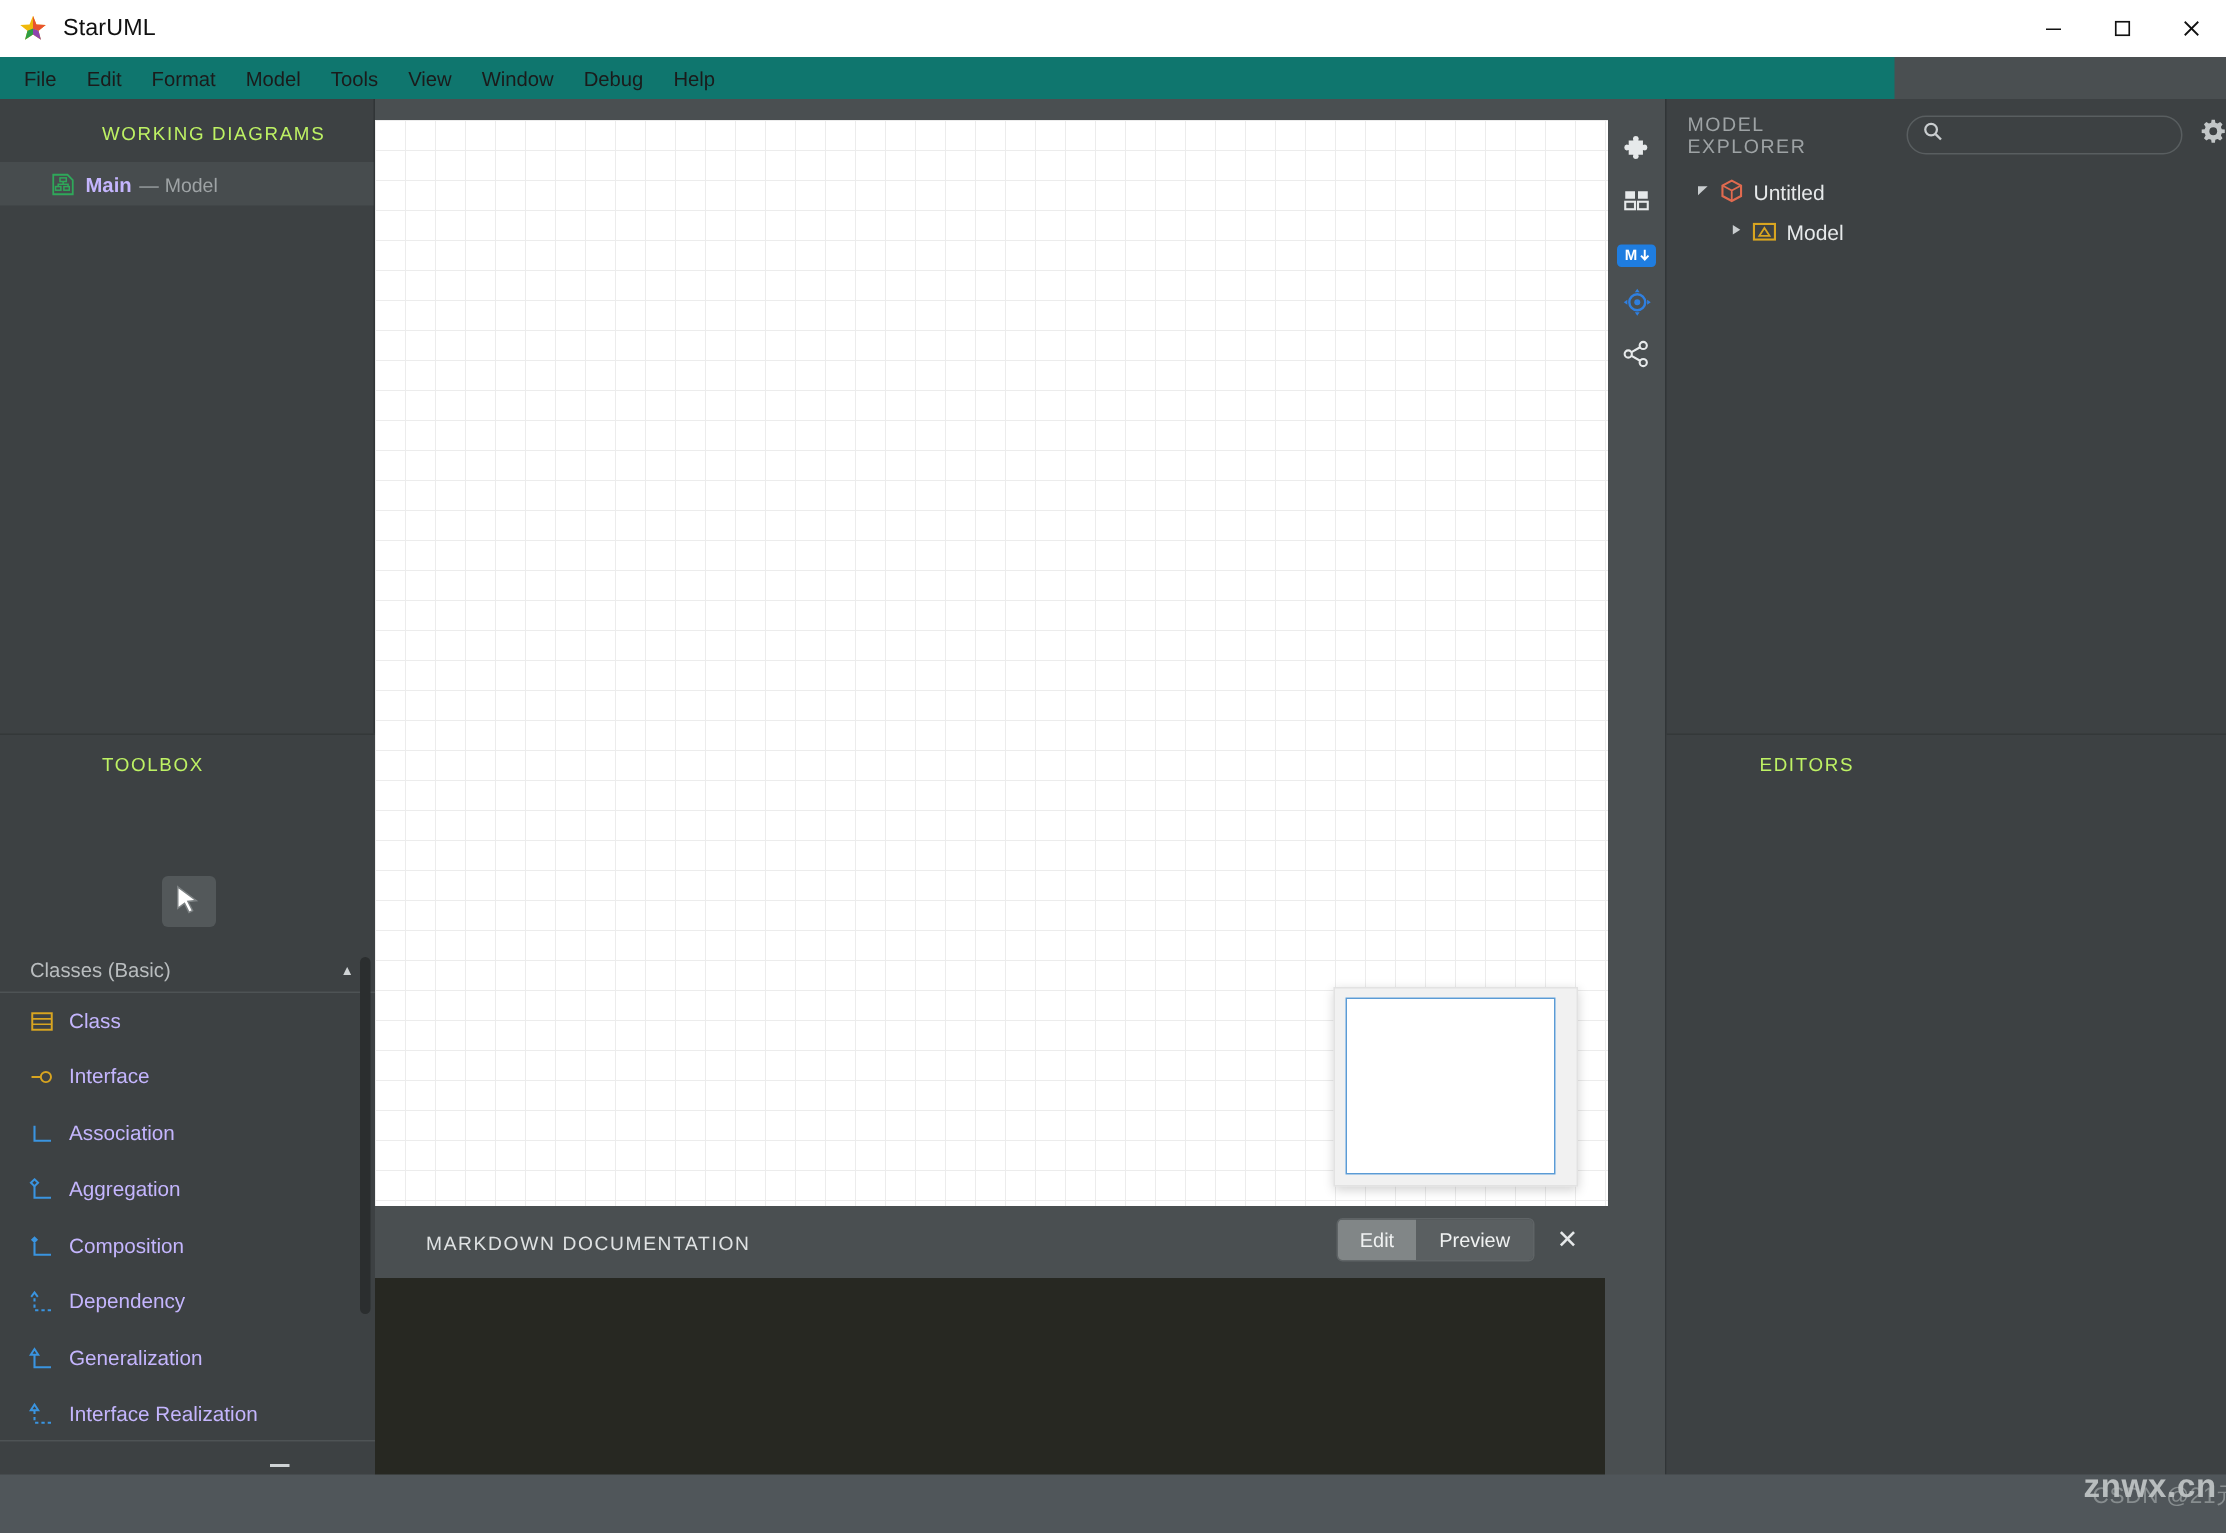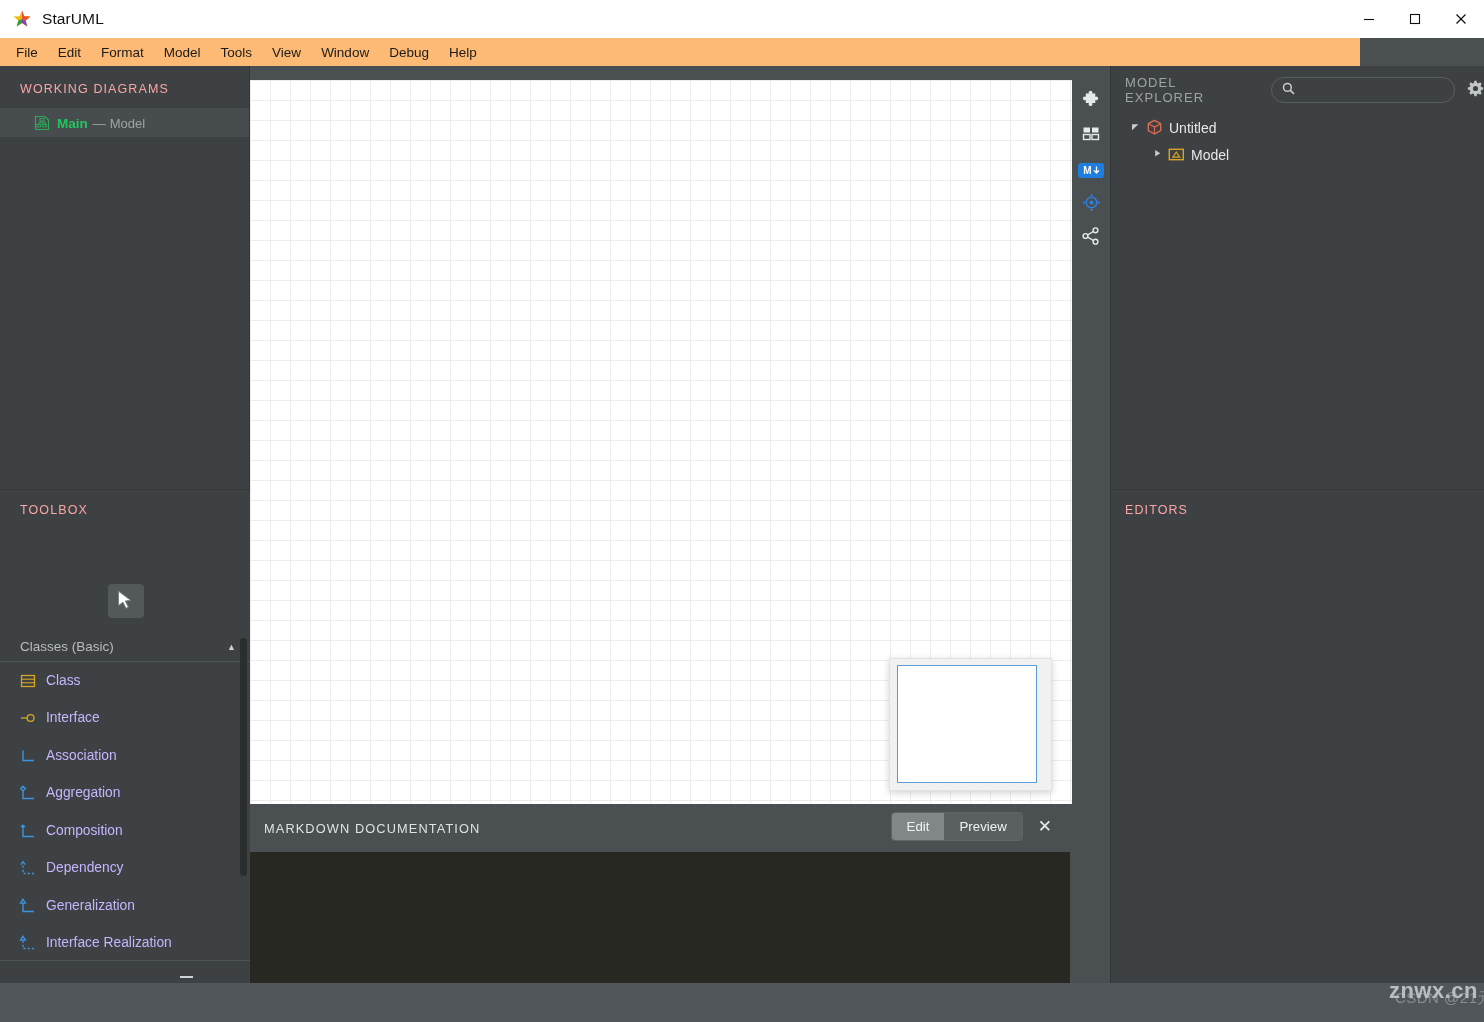--- a/index.html
+++ b/index.html
@@ -28,53 +28,53 @@
     display: flex; align-items: stretch;
   }
   .win-btn {
     width: 46px; display: flex; align-items: center; justify-content: center;
     color: #111; font-size: 14px;
   }
   .win-btn svg { display: block; }
 
   
   .menubar {
-    position: absolute; left: 0; top: 38px; width: 1360px; height: 28px;
-    background: #fdba74;
+    position: absolute; left: 0; top: 38px; width: 1263px; height: 28px;
+    background: #0f766e;
     display: flex; align-items: center; padding-left: 6px;
   }
   .menu-item {
     font-size: 13.5px; color: #1b1b1b;
     padding: 4px 10px; border-radius: 2px; white-space: nowrap;
   }
 
   
   .shell {
     position: absolute; left: 0; top: 66px; width: 1484px; height: 956px;
     background: #4a4f51;
   }
 
   
   .left-sidebar {
     position: absolute; left: 0; top: 0; width: 250px; height: 917px;
     background: #3d4143;
     border-right: 1px solid #313537;
   }
   .panel-caption {
-    font-size: 12.5px; letter-spacing: 1.1px; color: #fca5a5;
-    padding: 16px 0 10px 20px; text-transform: uppercase;
+    font-size: 12.5px; letter-spacing: 1.1px; color: #bef264;
+    padding: 16px 0 10px 20px; text-transform: uppercase; margin-left: 48px;
   }
   .wd-list { margin-top: 2px; }
   .wd-row {
     height: 29px; display: flex; align-items: center;
     padding-left: 34px; background: #474c4e;
     border-top: 1px solid #41464800;
   }
   .wd-icon { width: 16px; height: 16px; margin-right: 7px; flex: none; }
-  .wd-name { color: #22c55e; font-size: 13.5px; font-weight: 600; }
+  .wd-name { color: #c4b5fd; font-size: 13.5px; font-weight: 600; }
   .wd-sub { color: #9ea3a5; font-size: 13px; margin-left: 5px; }
 
   
   .toolbox {
     position: absolute; left: 0; top: 423px; width: 250px; height: 494px;
     background: #3d4143; border-top: 1px solid #343839;
   }
   .toolbox .panel-caption { padding-top: 13px; }
   .pointer-chip {
     position: absolute; left: 108px; top: 518px;
@@ -147,21 +147,21 @@
     display: flex; align-items: center;
   }
 
   
   .md-panel {
     position: absolute; left: 250px; top: 738px; width: 822px; height: 250px;
     background: #4a4f51;
   }
   .md-head {
     position: absolute; left: 0; top: 0; width: 822px; height: 48px;
-    display: flex; align-items: center;
+    display: flex; align-items: center; padding-left: 20px;
   }
   .md-title {
     font-size: 12.8px; letter-spacing: 1.1px; color: #dfe2e3;
     margin-left: 14px; text-transform: uppercase;
   }
   .md-actions {
     position: absolute; right: 8px; top: 9px; display: flex; align-items: center;
   }
   .seg {
     display: flex; border-radius: 3px; overflow: hidden;

